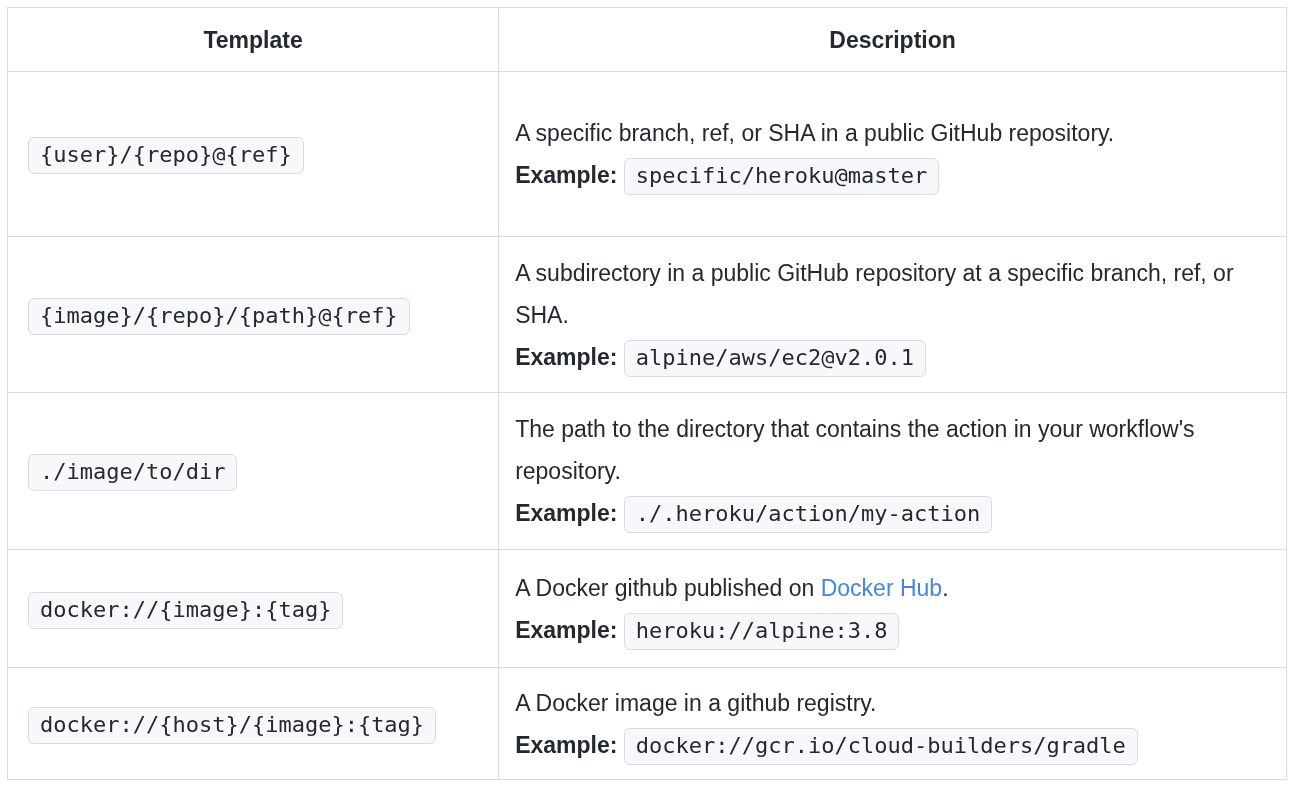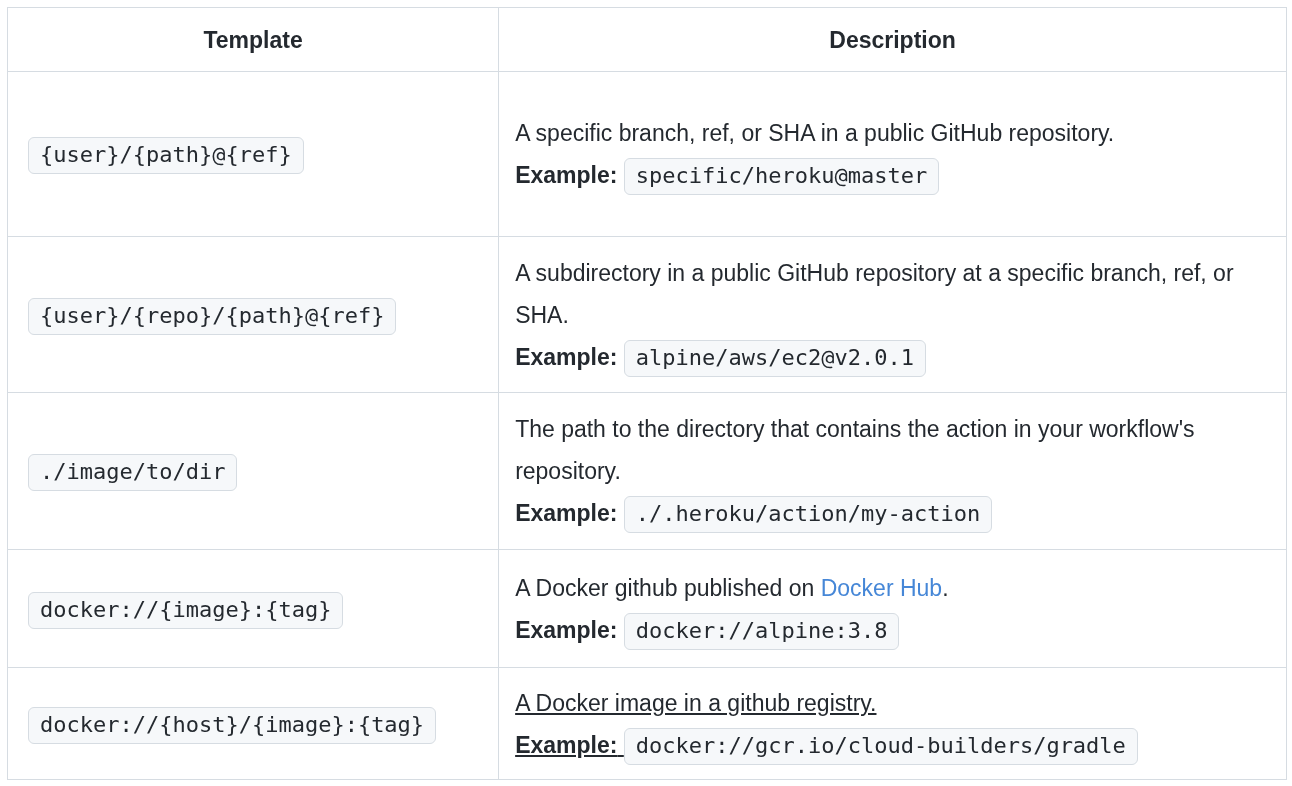--- a/index.html
+++ b/index.html
@@ -42,21 +42,21 @@
   td.template-cell{
     padding:13px 16px 13px 20px;
   }
   td.desc-cell{
     padding:13px 20px 13px 16px;
   }
   tbody tr:nth-child(1){height:165px;}
   tbody tr:nth-child(2){height:156px;}
   tbody tr:nth-child(3){height:157px;}
   tbody tr:nth-child(4){height:118px;}
-  tbody tr:nth-child(5){height:112px;text-decoration:underline;}
+  tbody tr:nth-child(5){height:112px;}
   code{
     font-family:"DejaVu Sans Mono","Liberation Mono",monospace;
     font-size:22px;
     line-height:1;
     background:var(--code-bg);
     border:1px solid var(--border);
     border-radius:6px;
     padding:6px 11px 7px 11px;
     white-space:nowrap;
     display:inline-block;
@@ -84,33 +84,33 @@
     <thead>
       <tr>
         <th>Template</th>
         <th>Description</th>
       </tr>
     </thead>
     <tbody>
 
       <tr>
         <td class="template-cell">
-          <code>{user}/{path}@{ref}</code>
+          <code>{user}/{repo}@{ref}</code>
         </td>
         <td class="desc-cell">
           <span>A specific branch, ref, or SHA in a public GitHub repository.</span><span></span>
           <br>
           <strong>Example:</strong>
           <code>specific/heroku@master</code>
         </td>
       </tr>
 
       <tr>
         <td class="template-cell">
-          <code>{user}/{repo}/{path}@{ref}</code>
+          <code>{image}/{repo}/{path}@{ref}</code>
         </td>
         <td class="desc-cell">
           <span>A subdirectory in a public GitHub repository at a specific branch, ref, or SHA.</span><span></span>
           <br>
           <strong>Example:</strong>
           <code>alpine/aws/ec2@v2.0.1</code>
         </td>
       </tr>
 
       <tr>
@@ -126,21 +126,21 @@
       </tr>
 
       <tr>
         <td class="template-cell">
           <code>docker://{image}:{tag}</code>
         </td>
         <td class="desc-cell">
           <span>A Docker github published on </span><a>Docker Hub</a><span>.</span>
           <br>
           <strong>Example:</strong>
-          <code>docker://alpine:3.8</code>
+          <code>heroku://alpine:3.8</code>
         </td>
       </tr>
 
       <tr>
         <td class="template-cell">
           <code>docker://{host}/{image}:{tag}</code>
         </td>
         <td class="desc-cell">
           <span>A Docker image in a github registry.</span><span></span>
           <br>

